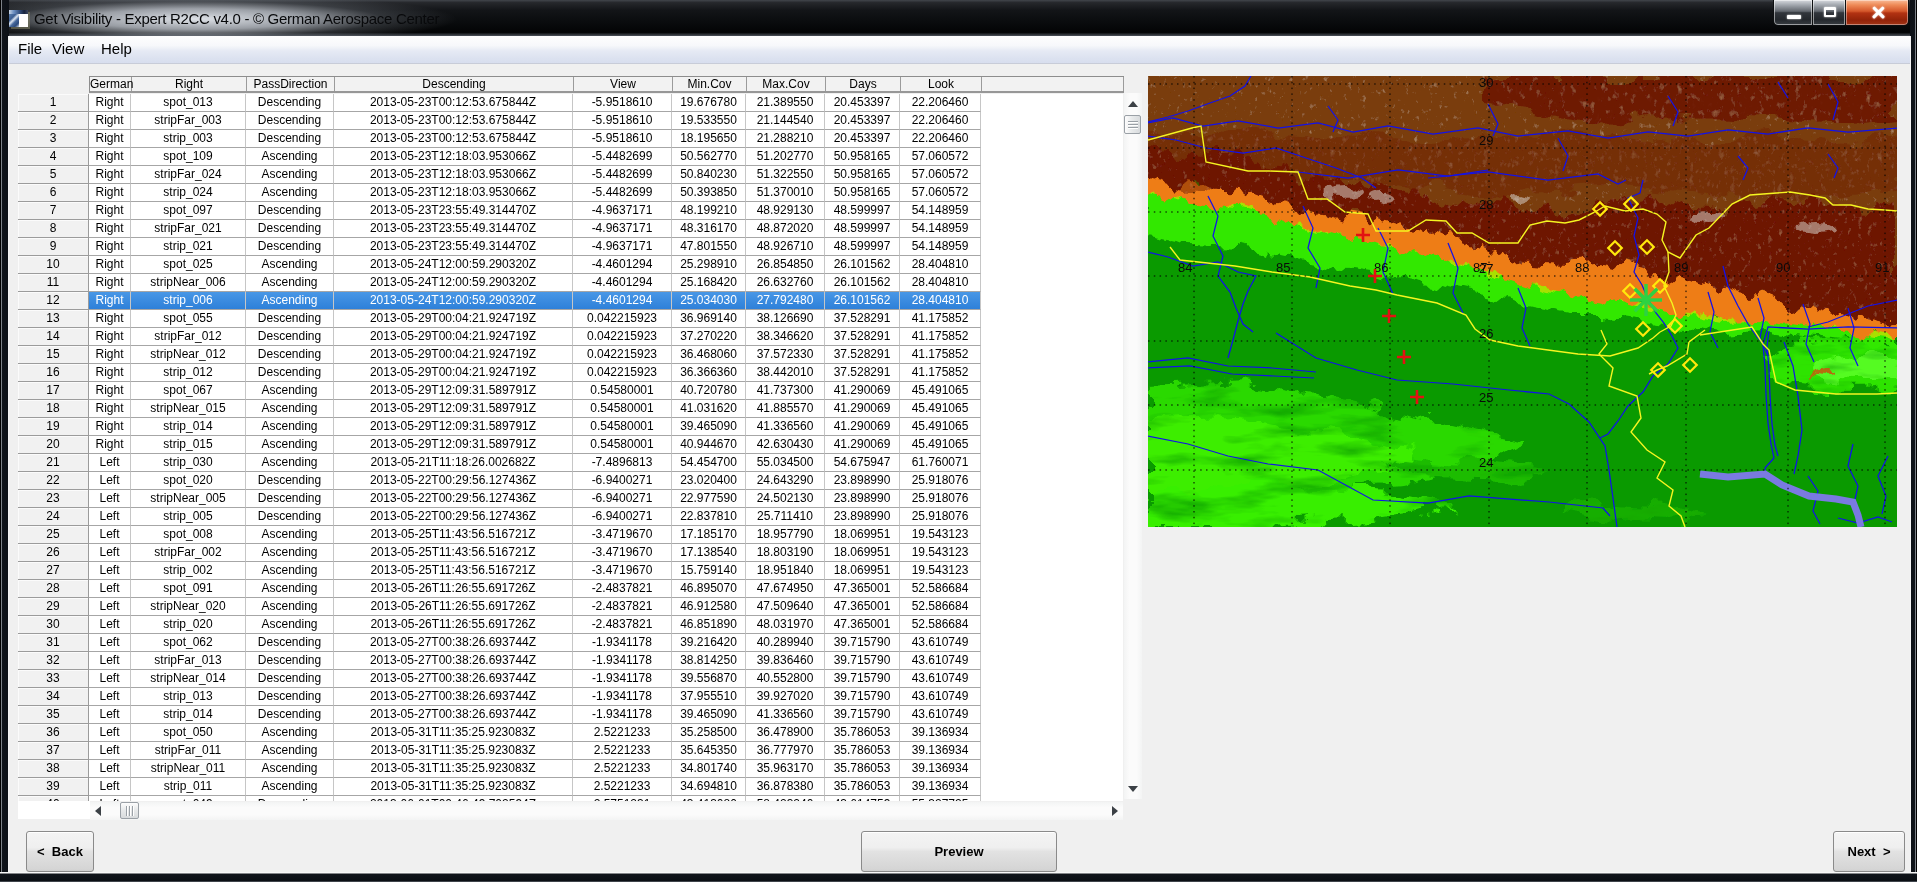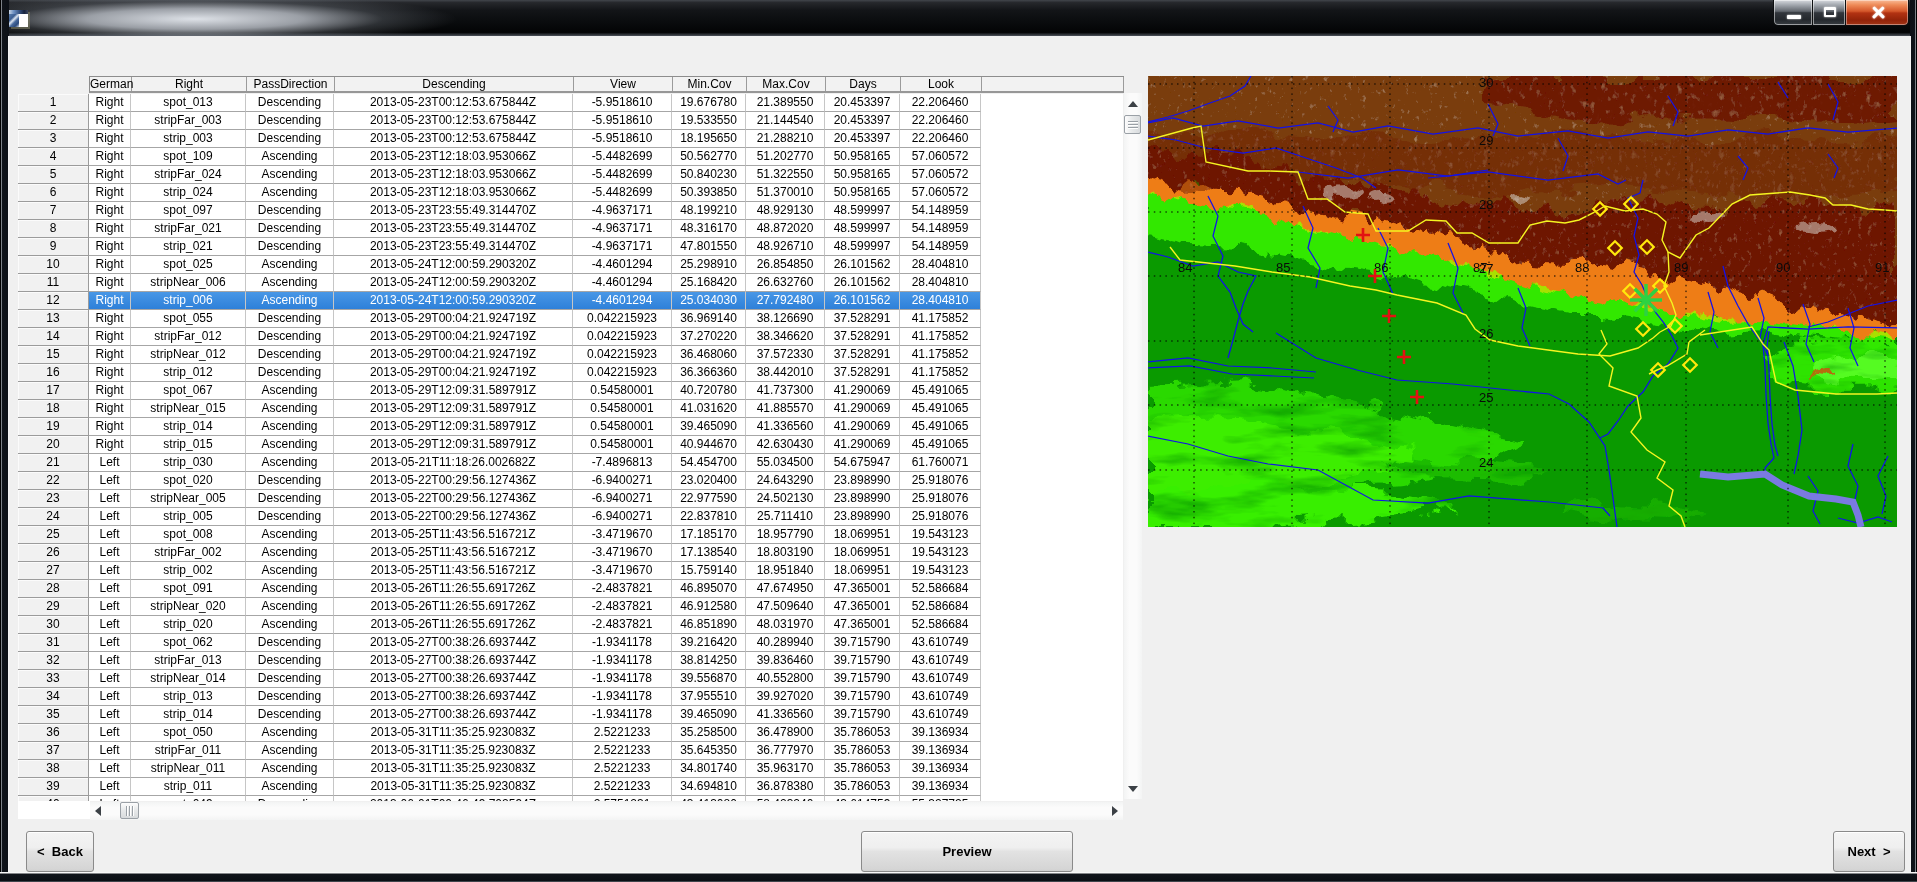--- a/index.html
+++ b/index.html
@@ -49,45 +49,51 @@
 #vdn{left:4px;bottom:7px;border-left:5px solid transparent;border-right:5px solid transparent;border-top:6px solid #3c4146}
 #hlt{left:5px;top:4px;border-top:5px solid transparent;border-bottom:5px solid transparent;border-right:6px solid #3c4146}
 #hrt{right:5px;top:4px;border-top:5px solid transparent;border-bottom:5px solid transparent;border-left:6px solid #3c4146}
 #vth{position:absolute;left:0px;top:22px;width:17px;height:19px;border:1px solid #9aa0a6;border-radius:2px;background:linear-gradient(90deg,#fdfdfd,#e8eaeb 45%,#d8dbdd);}
 #vth b{position:absolute;left:3px;width:10px;height:1px;background:#9aa0a6;box-shadow:0 1px 0 #fff}
 #hth{position:absolute;left:30px;top:0px;width:19px;height:17px;border:1px solid #9aa0a6;border-radius:2px;background:linear-gradient(#fdfdfd,#e8eaeb 45%,#d8dbdd)}
 #hth b{position:absolute;top:3px;width:1px;height:10px;background:#9aa0a6;box-shadow:1px 0 0 #fff}
 
 .btn{position:absolute;height:41px;border:1px solid #8a8a8a;border-radius:3px;background:linear-gradient(#f4f4f4 0%,#efefef 40%,#e2e2e2 50%,#d5d5d5 95%,#cfcfcf 100%);font-size:13px;font-weight:bold;color:#000;text-align:center;line-height:40px;box-shadow:inset 0 1px 0 #fff}
 #bback{left:17px;top:795px;width:68px}
-#bprev{left:852px;top:795px;width:212px}
+#bprev{left:852px;top:795px;width:196px}
 #bnext{left:1824px;top:795px;width:72px}
 #map{position:absolute;left:1139px;top:39.5px;width:749px;height:451px}
 
 #map{position:absolute}
 .dot{stroke:#000;stroke-width:1;stroke-dasharray:1.5,4.3}
 .glab text{font-family:"Liberation Sans",sans-serif;font-size:13px;fill:#0a0a0a}
 </style></head>
 <body>
 <div id="title">
     <div id="glow"></div>
     <div id="ticon"></div>
+    <div id="ttext">Get Visibility - Expert R2CC v4.0 - © German Aerospace Center</div>
 <div id="wbtns">
       <div class="wb" id="wmin">
         <i></i>
       </div>
       <div class="wb" id="wmax">
         <i></i>
       </div>
       <div class="wb" id="wcls">
         <i></i>
       </div>
     </div>
 </div>
 <div id="client">
+<div id="menu">
+      <span class="mi" style="left:9px">File</span>
+      <span class="mi" style="left:43px">View</span>
+      <span class="mi" style="left:92px">Help</span>
+    </div>
 <div id="tbl">
 <div id="thead">
         <div class="hc" style="left:0px;width:42px">German</div>
         <div class="hc" style="left:42px;width:115px">Right</div>
         <div class="hc" style="left:157px;width:88px">PassDirection</div>
         <div class="hc" style="left:245px;width:239px">Descending</div>
         <div class="hc" style="left:484px;width:99px">View</div>
         <div class="hc" style="left:583px;width:74px">Min.Cov</div>
         <div class="hc" style="left:657px;width:79px">Max.Cov</div>
         <div class="hc" style="left:736px;width:75px">Days</div>

